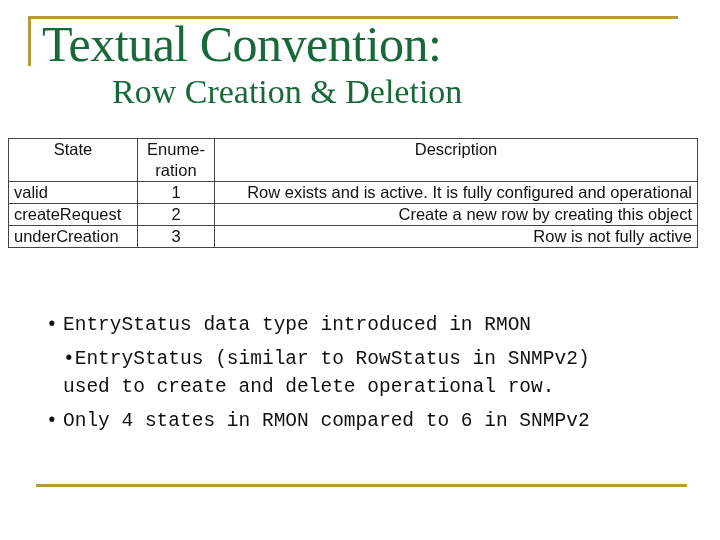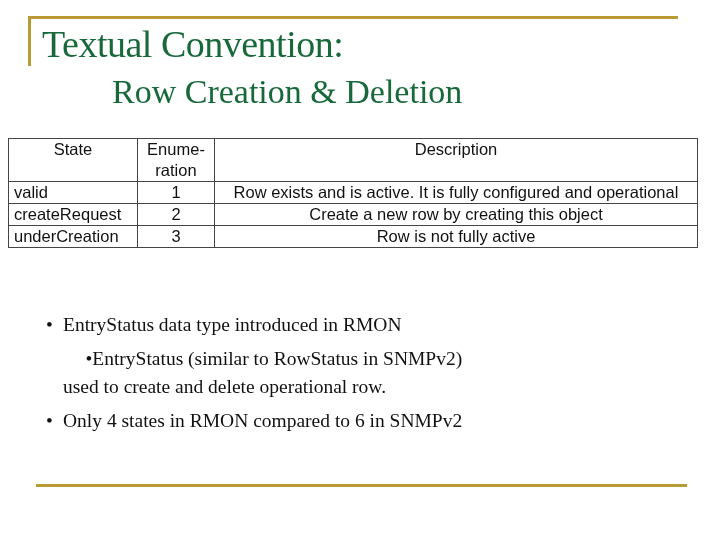--- a/index.html
+++ b/index.html
@@ -6,46 +6,46 @@
     body {
       width: 720px; height: 540px; position: relative; overflow: hidden;
       background: #ffffff;
       font-family: "Liberation Sans", sans-serif;
     }
     .gold-top { position: absolute; left: 28px; top: 16px; width: 650px; height: 3px; background: #b89b35; }
     .gold-left { position: absolute; left: 28px; top: 16px; width: 3px; height: 50px; background: #b89b35; }
     .gold-bottom { position: absolute; left: 36px; top: 484px; width: 651px; height: 3px; background: #b89b35; }
     .title {
       position: absolute; left: 42px; top: 20px;
-      font-family: "Liberation Serif", serif; font-size: 38px; color: #17693a;
+      font-family: "Liberation Serif", serif; font-size: 50px; color: #17693a;
       letter-spacing: -0.5px; white-space: nowrap; line-height: 48px;
     }
     .subtitle {
       position: absolute; left: 112px; top: 70px;
       font-family: "Liberation Serif", serif; font-size: 34px; color: #17693a;
       white-space: nowrap; line-height: 44px;
     }
     table.states {
       position: absolute; left: 8px; top: 138px;
       width: 690px; border-collapse: collapse;
       font-family: "Liberation Sans", sans-serif; font-size: 16.5px; color: #111;
     }
     table.states td, table.states th {
       border: 1.5px solid #444; padding: 0 5px; line-height: 21px; height: 21px;
       font-weight: normal; vertical-align: top; white-space: nowrap;
     }
     table.states th { text-align: center; line-height: 21px; }
     table.states th.hdr { height: 42px; }
     .c-state { width: 118px; }
     .c-enum { width: 66px; text-align: center; margin-top: 8px; }
-    .c-desc { text-align: center; }
+    .c-desc { text-align: right; }
     table.states th.c-desc { text-align: center; }
     .bullets {
       position: absolute; left: 46px; top: 312px;
-      font-family: Liberation Serif, serif; font-size: 19.5px; color: #111;
+      font-family: Liberation Mono, monospace; font-size: 19.5px; color: #111;
     }
     .bullet-line { white-space: nowrap; height: 34px; line-height: 26px; }
     .bullet-line.cont { padding-left: 17px; }
     .bullet-line.tight { height: 28px; text-align: right; }
     .dot { display: inline-block; width: 17px; }
   </style>
 </head>
 <body>
 
 <div class="gold-top"></div>

